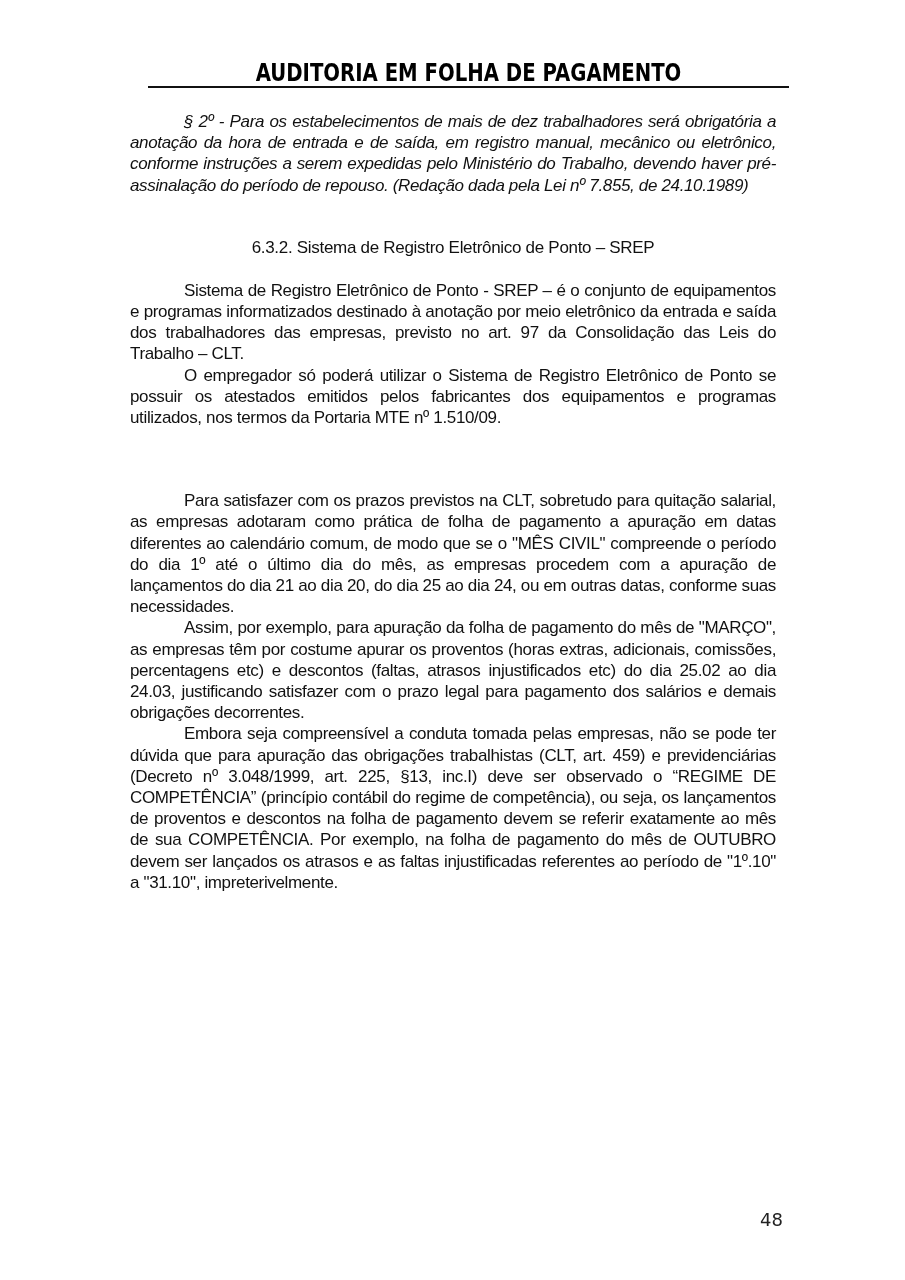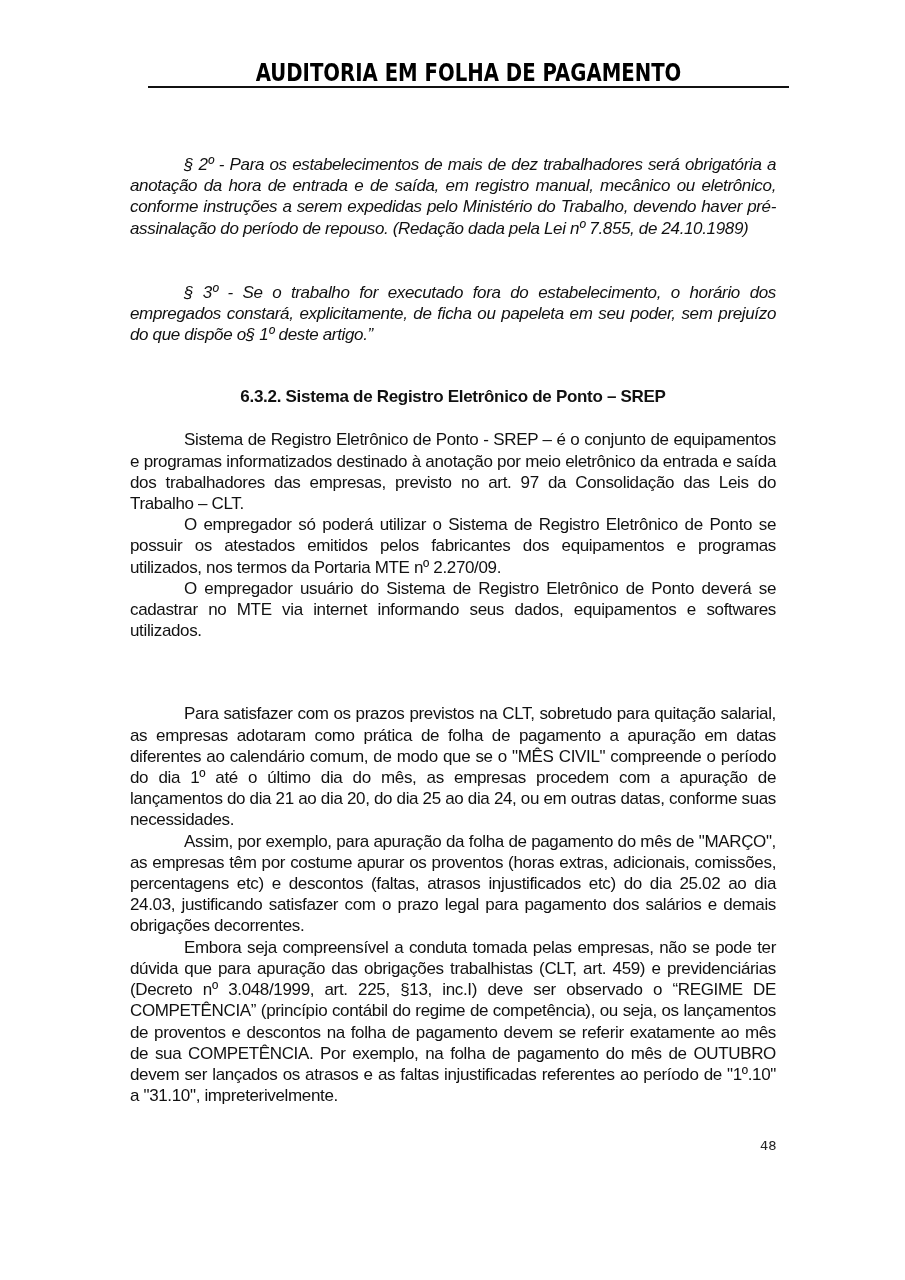--- a/index.html
+++ b/index.html
@@ -54,63 +54,61 @@
     }
     .p {
       font-size: 17px;
       line-height: 21.2px;
       text-align: justify;
       margin: 0;
       letter-spacing: -0.35px;
       word-spacing: 0px;
     }
     .p.indent { text-indent: 54px; }
-    .italic { font-style: italic; margin-top: 43px; }
+    .italic { font-style: italic; }
     .heading {
       font-size: 17px;
-      font-weight: bold;
+      font-weight: normal;
       text-align: center;
       line-height: 22px;
       letter-spacing: -0.3px;
       margin: 0;
     }
     .gap-before-h1 { height: 41px; }
     .gap-after-h { height: 21px; }
     .gap-before-h2 { height: 41px; }
     .page-number {
       position: absolute;
       left: 760px;
-      top: 1138px;
-      font-size: 13px;
+      top: 1209px;
+      font-size: 18px;
       font-family: "DejaVu Sans", sans-serif;
       color: #222;
     }
   </style>
 </head>
 <body>
 
 <div class="header">
   <div class="header-rule"></div>
   <div class="header-title">AUDITORIA EM FOLHA DE PAGAMENTO</div>
 </div>
 
 <div class="page">
   <div>
     <p class="p indent italic">§ 2º - Para os estabelecimentos de mais de dez trabalhadores será obrigatória a anotação da hora de entrada e de saída, em registro manual, mecânico ou eletrônico, conforme instruções a serem expedidas pelo Ministério do Trabalho, devendo haver pré-assinalação do período de repouso. (Redação dada pela Lei nº 7.855, de 24.10.1989)</p>
-    <p class="p indent italic">§ 3º - Se o trabalho for executado fora do estabelecimento, o horário dos empregados constará, explicitamente, de ficha ou papeleta em seu poder, sem prejuízo do que dispõe o§ 1º deste artigo.”</p>
   </div>
 
   <div class="gap-before-h1"></div>
 
   <section>
     <h2 class="heading">6.3.2. Sistema de Registro Eletrônico de Ponto – SREP</h2>
     <div class="gap-after-h"></div>
     <p class="p indent">Sistema de Registro Eletrônico de Ponto - SREP – é o conjunto de equipamentos e programas informatizados destinado à anotação por meio eletrônico da entrada e saída dos trabalhadores das empresas, previsto no art. 97 da Consolidação das Leis do Trabalho – CLT.</p>
-    <p class="p indent">O empregador só poderá utilizar o Sistema de Registro Eletrônico de Ponto se possuir os atestados emitidos pelos fabricantes dos equipamentos e programas utilizados, nos termos da Portaria MTE nº 2.270/09.</p>
-    <p class="p indent">O empregador usuário do Sistema de Registro Eletrônico de Ponto deverá se cadastrar no MTE via internet informando seus dados, equipamentos e softwares utilizados.</p>
+    <p class="p indent">O empregador só poderá utilizar o Sistema de Registro Eletrônico de Ponto se possuir os atestados emitidos pelos fabricantes dos equipamentos e programas utilizados, nos termos da Portaria MTE nº 1.510/09.</p>
   </section>
 
   <div class="gap-before-h2"></div>
 
   <section>
     <div class="gap-after-h"></div>
     <p class="p indent">Para satisfazer com os prazos previstos na CLT, sobretudo para quitação salarial, as empresas adotaram como prática de folha de pagamento a apuração em datas diferentes ao calendário comum, de modo que se o "MÊS CIVIL" compreende o período do dia 1º até o último dia do mês, as empresas procedem com a apuração de lançamentos do dia 21 ao dia 20, do dia 25 ao dia 24, ou em outras datas, conforme suas necessidades.</p>
     <p class="p indent">Assim, por exemplo, para apuração da folha de pagamento do mês de "MARÇO", as empresas têm por costume apurar os proventos (horas extras, adicionais, comissões, percentagens etc) e descontos (faltas, atrasos injustificados etc) do dia 25.02 ao dia 24.03, justificando satisfazer com o prazo legal para pagamento dos salários e demais obrigações decorrentes.</p>
     <p class="p indent">Embora seja compreensível a conduta tomada pelas empresas, não se pode ter dúvida que para apuração das obrigações trabalhistas (CLT, art. 459) e previdenciárias (Decreto nº 3.048/1999, art. 225, §13, inc.I) deve ser observado o “REGIME DE COMPETÊNCIA” (princípio contábil do regime de competência), ou seja, os lançamentos de proventos e descontos na folha de pagamento devem se referir exatamente ao mês de sua COMPETÊNCIA. Por exemplo, na folha de pagamento do mês de OUTUBRO devem ser lançados os atrasos e as faltas injustificadas referentes ao período de "1º.10" a "31.10", impreterivelmente.</p>
   </section>

